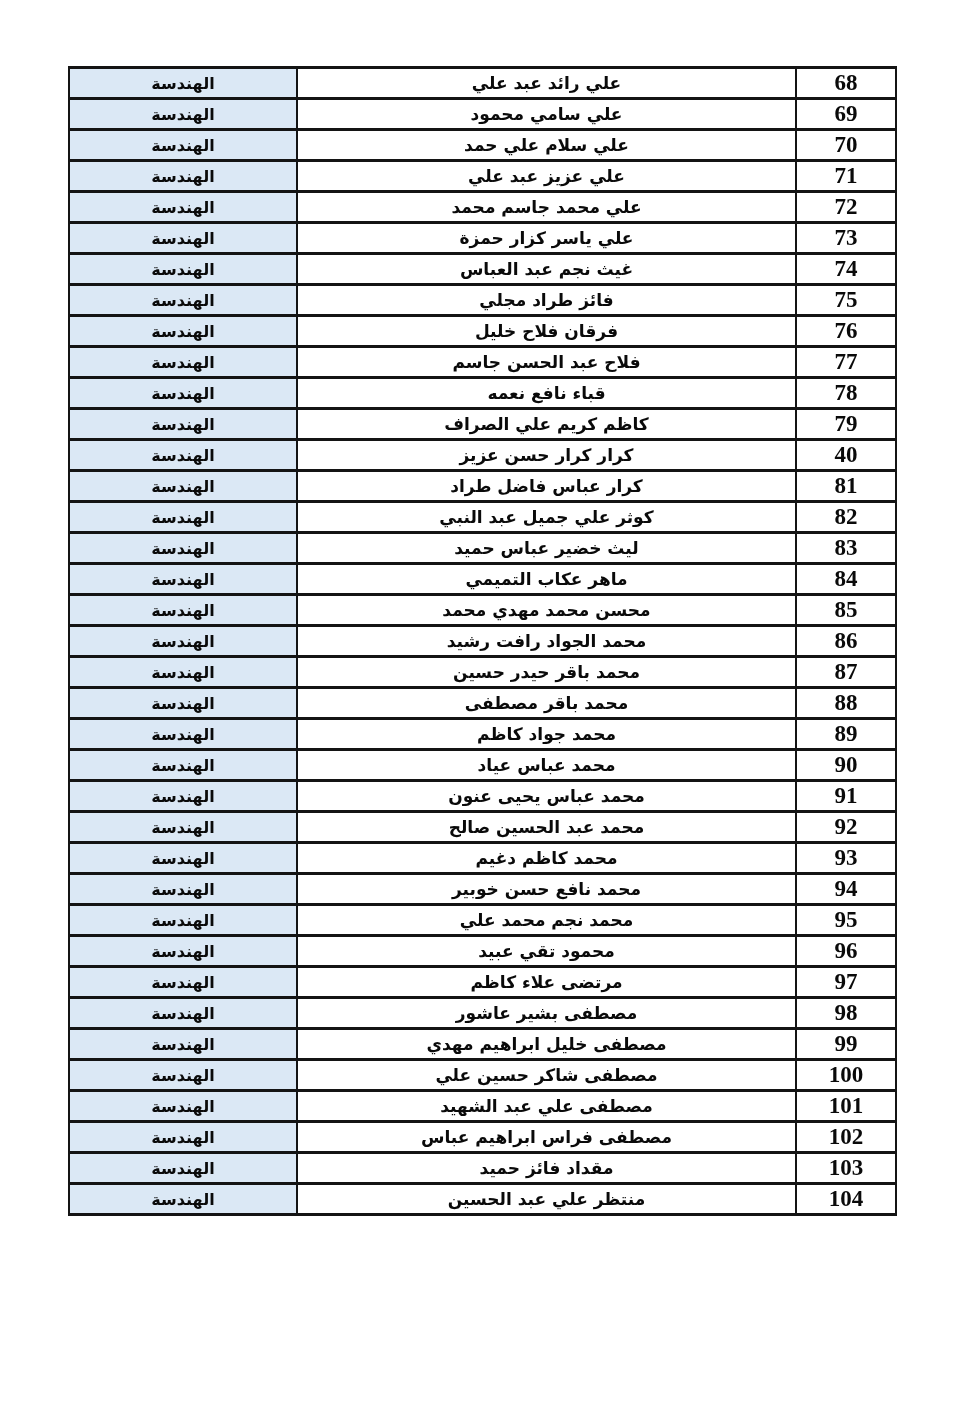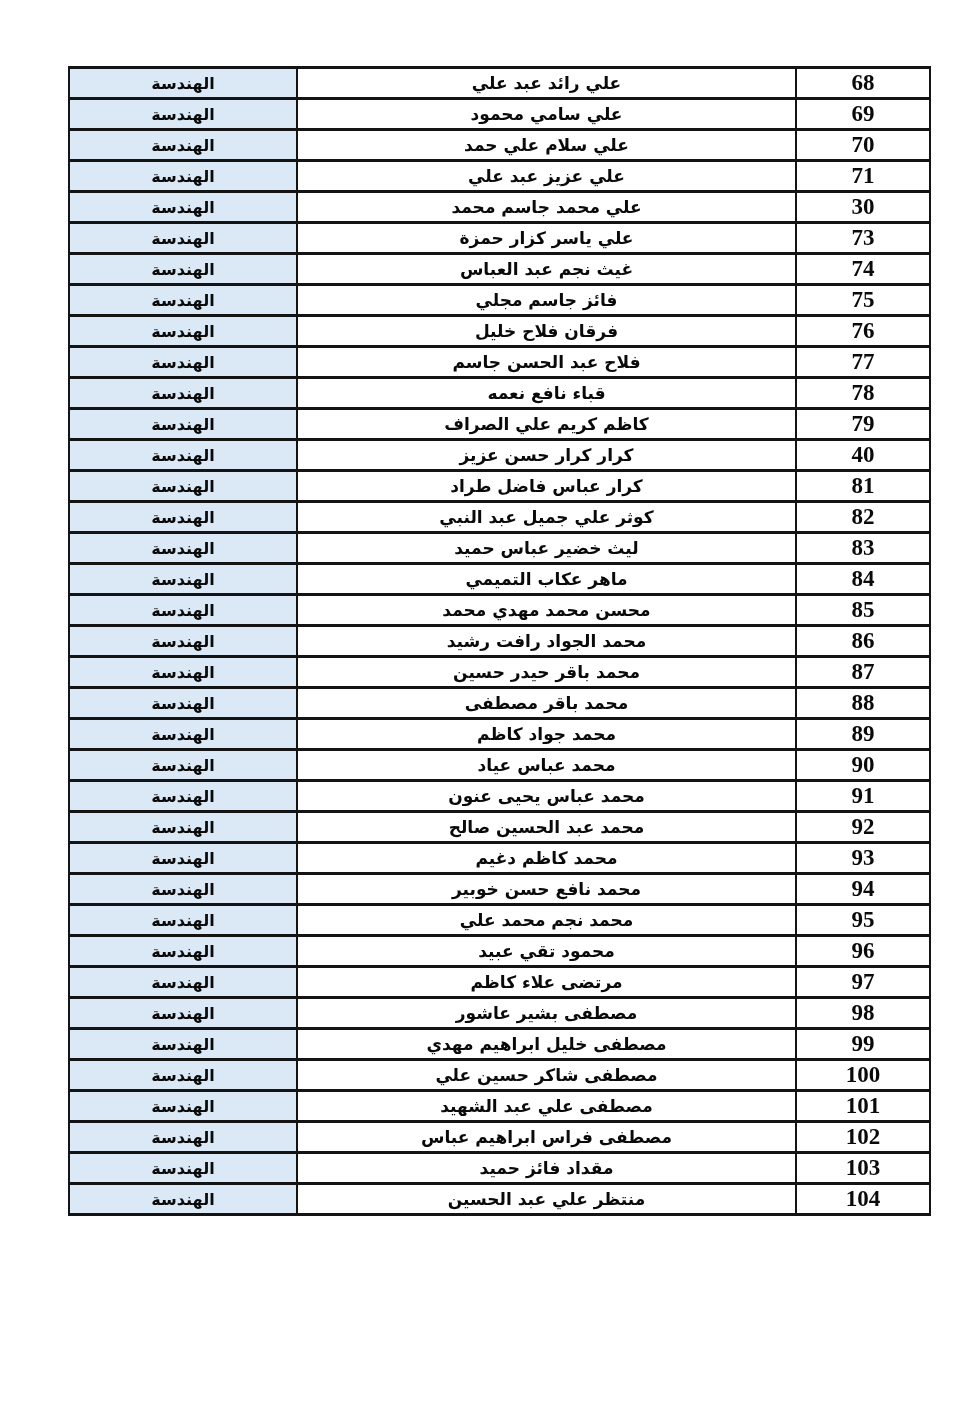--- a/index.html
+++ b/index.html
@@ -37,21 +37,21 @@
     height: 31px;
     padding: 0 6px;
     text-align: center;
     vertical-align: middle;
     font-weight: bold;
     color: var(--text-color);
     overflow: hidden;
     white-space: nowrap;
   }
   td.no {
-    width: 134px;
+    width: 100px;
     font-family: "Liberation Serif", serif;
     font-size: 23px;
     direction: ltr;
   }
   td.name {
     width: 499px;
     font-size: 17px;
   }
   td.dept {
     width: 228px;
@@ -83,40 +83,40 @@
     <td class="dept">الهندسة</td>
   </tr>
 
   <tr>
     <td class="no">71</td>
     <td class="name">علي عزيز عبد علي</td>
     <td class="dept">الهندسة</td>
   </tr>
 
   <tr>
-    <td class="no">30</td>
+    <td class="no">72</td>
     <td class="name">علي محمد جاسم محمد</td>
     <td class="dept">الهندسة</td>
   </tr>
 
   <tr>
     <td class="no">73</td>
     <td class="name">علي ياسر كزار حمزة</td>
     <td class="dept">الهندسة</td>
   </tr>
 
   <tr>
     <td class="no">74</td>
     <td class="name">غيث نجم عبد العباس</td>
     <td class="dept">الهندسة</td>
   </tr>
 
   <tr>
     <td class="no">75</td>
-    <td class="name">فائز جاسم مجلي</td>
+    <td class="name">فائز طراد مجلي</td>
     <td class="dept">الهندسة</td>
   </tr>
 
   <tr>
     <td class="no">76</td>
     <td class="name">فرقان فلاح خليل</td>
     <td class="dept">الهندسة</td>
   </tr>
 
   <tr>

